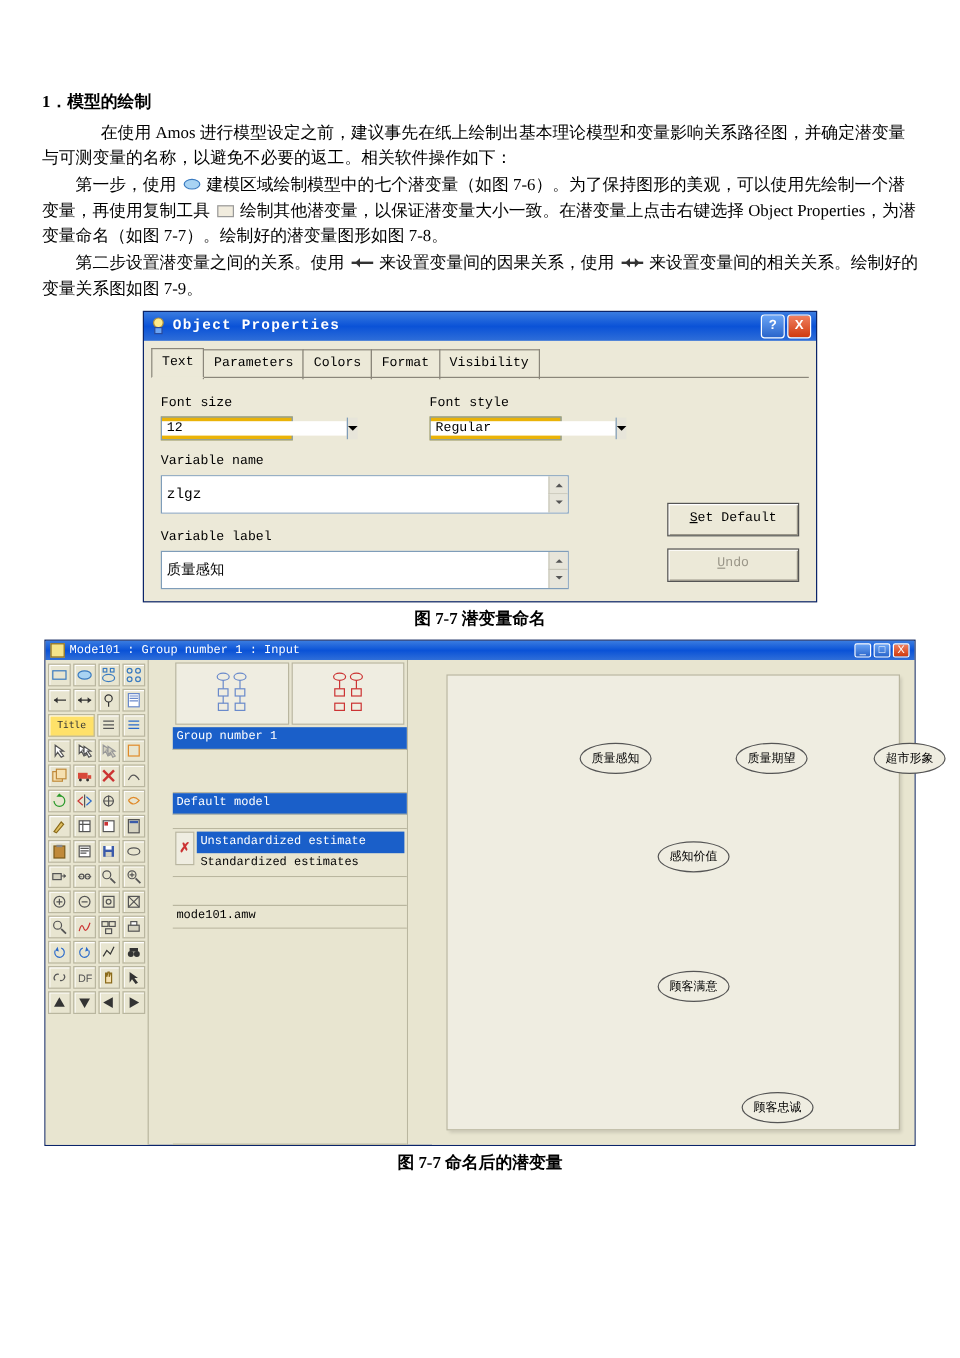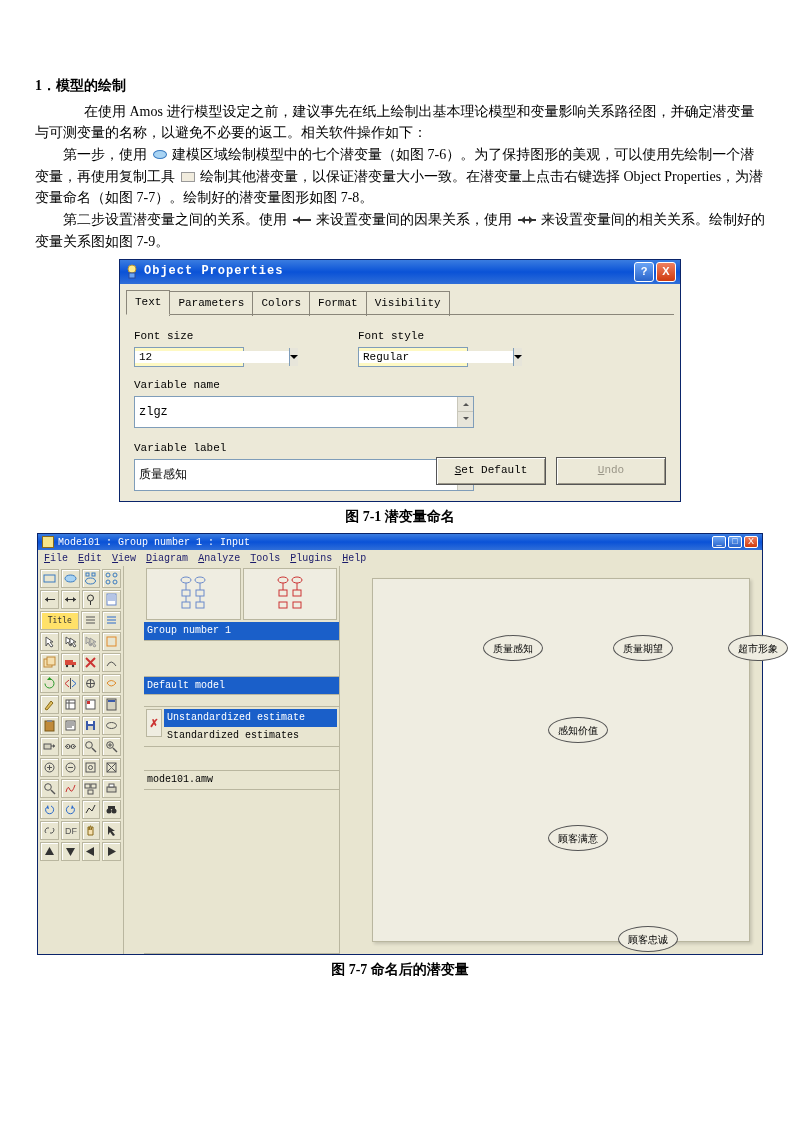--- a/index.html
+++ b/index.html
@@ -72,40 +72,40 @@
   }
   .tab.active { background:#ece9d8; z-index:2; border-bottom:1px solid #ece9d8;}
   .tab:not(.active){ background:#ece9d8; top:1px; }
   .tabs-line { height:1px; background:#8a867a; margin:0 6px; position:relative; top:-1px; z-index:1;}
 
   .dlg-body { padding:12px 14px 10px 14px; position:relative; }
   .col2 { display:flex; gap:40px; margin-bottom:10px; }
   .fld { display:flex; flex-direction:column; gap:2px; }
   .lbl { font-family:"Courier New",monospace; }
   .combo {
-    display:flex; align-items:center; background:#fef9c3; border:1px solid #7f9db9;
+    display:flex; align-items:center; background:#eab308; border:1px solid #7f9db9;
     height:20px; width:110px;
   }
   .combo input { border:none; flex:1; font-size:11px; padding:0 4px; outline:none; font-family:"Courier New",monospace;}
   .caret { width:16px; height:100%; background:#e7e5da; border-left:1px solid #7f9db9; display:flex; align-items:center; justify-content:center; cursor:pointer;}
   .caret::before { content:""; border:4px solid transparent; border-top-color:#000; margin-top:4px; }
 
   .textbox {
     border:1px solid #7f9db9; background:#fff; width:340px; height:32px;
     position:relative; display:flex;
   }
   .textbox input { border:none; flex:1; font-size:12px; padding:2px 4px; outline:none; font-family:"SimSun","Courier New",monospace;}
   .spin { width:16px; display:flex; flex-direction:column;}
   .spinbtn { flex:1; background:#e7e5da; border-left:1px solid #c9c7ba; display:flex; align-items:center; justify-content:center; cursor:pointer;}
   .spinbtn:first-child { border-bottom:1px solid #c9c7ba; }
   .spinbtn::before { content:""; border:3px solid transparent; }
   .spinbtn.up::before{ border-bottom-color:#555; margin-bottom:2px;}
   .spinbtn.dn::before{ border-top-color:#555; margin-top:2px;}
 
-  .right-btns { position:absolute; right:14px; bottom:16px; display:flex; flex-direction:row; gap:10px; }
+  .right-btns { position:absolute; right:14px; bottom:16px; display:flex; flex-direction:column; gap:10px; }
   .btn3d {
     width:110px; height:28px; background:#ece9d8; border:1px solid #555;
     box-shadow:inset 1px 1px 0 #fff, inset -1px -1px 0 #9a9688;
     font-family:"Courier New",monospace; font-size:11px; display:flex;
     align-items:center; justify-content:center; cursor:pointer;
   }
   .btn3d.disabled { color:#9a9688; }
 
   
   .amos {
@@ -266,41 +266,31 @@
       <div class="btn3d">
           <span><u>S</u>et Default</span>
         </div>
       <div class="btn3d disabled">
           <span><u>U</u>ndo</span>
         </div>
     </div>
   </div>
 </div>
 
-<div class="fig-caption">图 7-1   潜变量命名</div>
+<div class="fig-caption">图 7-7   潜变量命名</div>
 
 <div class="amos">
   <div class="atbar">
     <span style="width:12px;height:12px;background:#f5e48a;border:1px solid #8a6a1a;margin-right:4px;"></span>
     <span class="atitle">Mode101 : Group number 1 : Input</span>
     <div class="awin">
       <div class="awbtn">_</div>
       <div class="awbtn">□</div>
       <div class="awbtn cl">X</div>
     </div>
-  </div>
-  <div class="menubar">
-    <span><u>F</u>ile</span>
-    <span><u>E</u>dit</span>
-    <span><u>V</u>iew</span>
-    <span><u>D</u>iagram</span>
-    <span><u>A</u>nalyze</span>
-    <span><u>T</u>ools</span>
-    <span><u>P</u>lugins</span>
-    <span><u>H</u>elp</span>
   </div>
   <div class="amos-body">
 
     <div class="tool-pal">
       <div class="tool-row">
         <div class="tb">
             <svg>
               <rect x="1" y="3" width="11" height="7" fill="none" stroke="#3a7bc0"></rect>
             </svg>
           </div>

